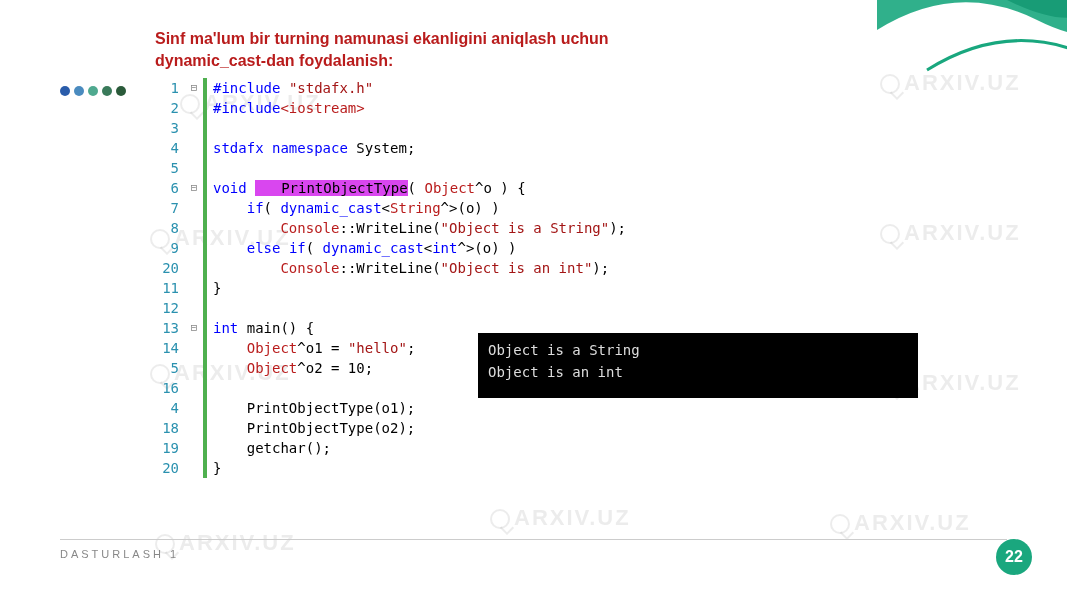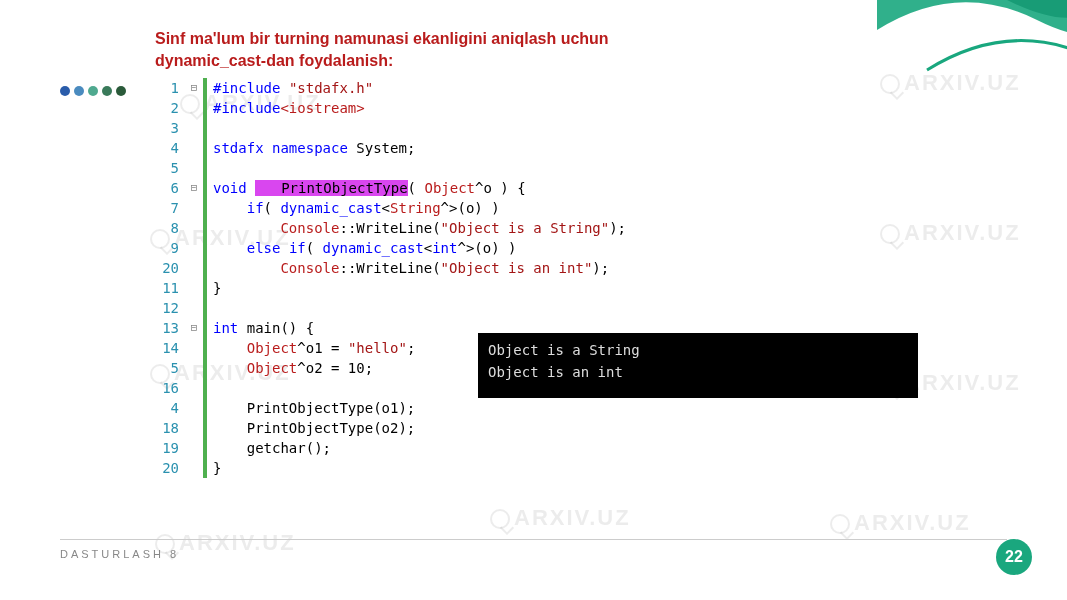--- a/index.html
+++ b/index.html
@@ -279,15 +279,15 @@
       <div class="code"><span class="txt">}</span></div>
     </div>
   </div>
 
 <div class="console-box" id="console">
     <div>Object is a String</div>
     <div>Object is an int</div>
   </div>
 
 <div class="hr"></div>
-<div class="footer">DASTURLASH 8</div>
+<div class="footer">DASTURLASH 1</div>
 
 <div class="page-badge">22</div>
 
 </body></html>

